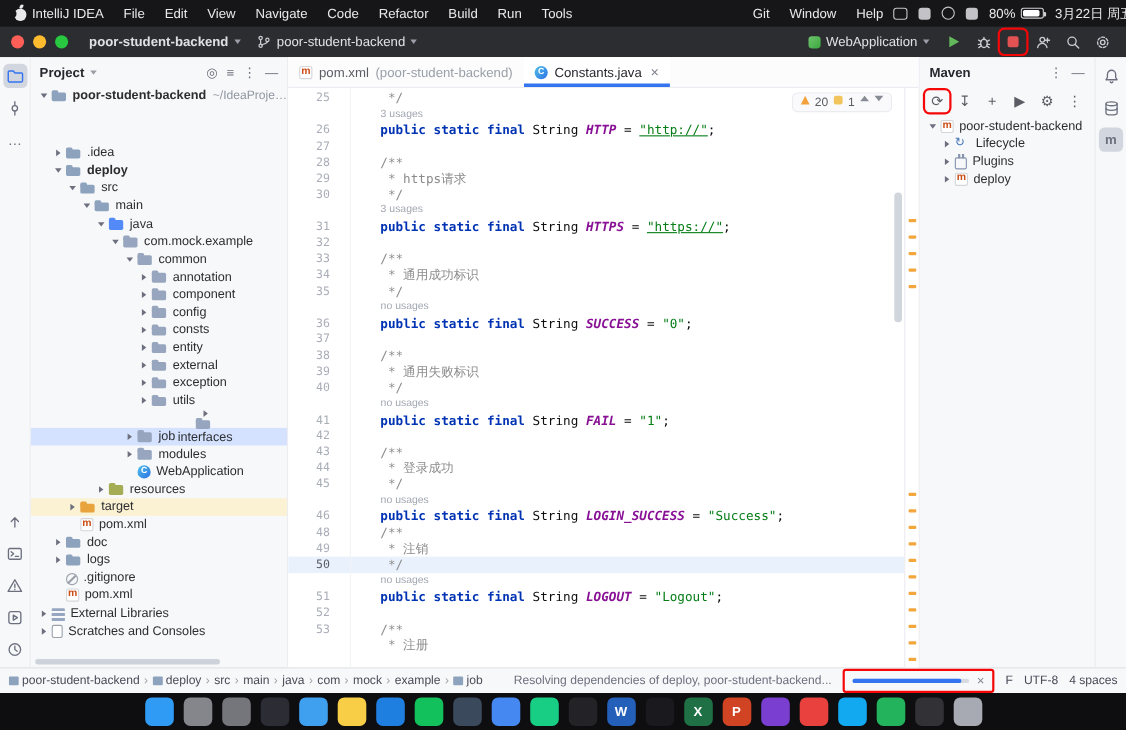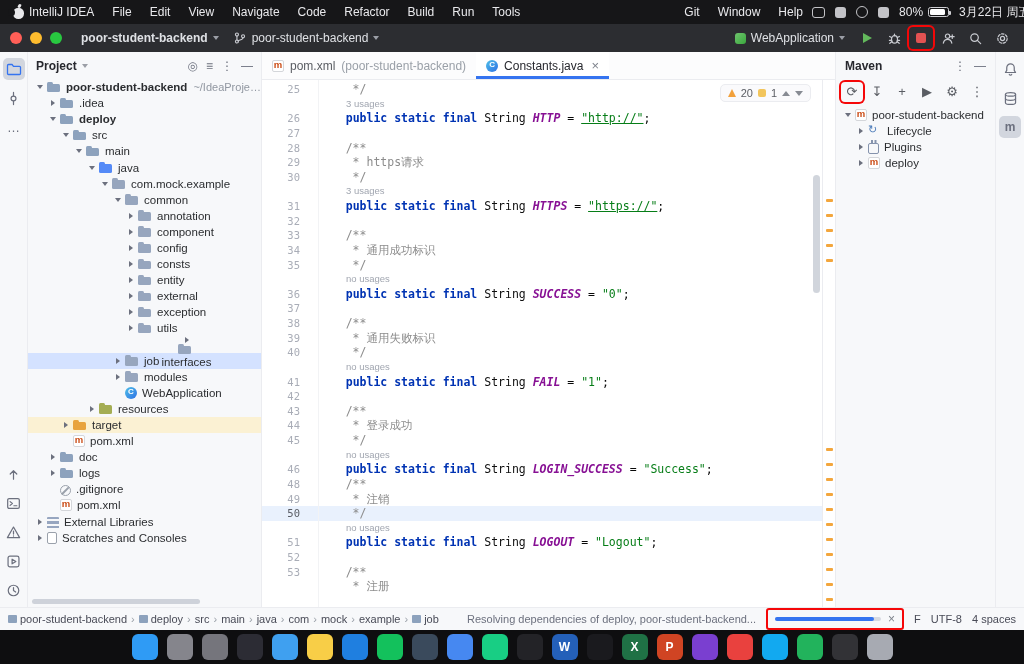--- a/index.html
+++ b/index.html
@@ -99,21 +99,21 @@
 .ty{color:#0f0f0f}
 .fld{color:#871094;font-style:italic;font-weight:600}
 .str{color:#067d17}
 .url{color:#067d17;text-decoration:underline}
 .cmt{color:#8c8c8c}
 .pln{color:#080808}
 .gutsep{position:absolute;left:56px;top:0;bottom:0;width:1px;background:#f2f3f5}
 .stripe{position:absolute;right:0;top:0;bottom:0;width:13px;background:#fff;border-left:1px solid #ebecf0}
 .smark{position:absolute;left:3px;width:7px;height:3px;border-radius:1px;background:#f3a63c}
 .vthumb{position:absolute;right:15px;top:95px;width:7px;height:118px;border-radius:4px;background:#c6cad3;opacity:.8}
-.inspect{position:absolute;top:4px;right:24px;display:flex;align-items:center;gap:5px;background:rgba(250,250,252,.95);border:1px solid #ebecf0;border-radius:5px;padding:2px 7px;font-size:11px;color:#5a5d63}
+.inspect{position:absolute;top:4px;right:24px;display:flex;align-items:flex-start;gap:5px;background:rgba(250,250,252,.95);border:1px solid #ebecf0;border-radius:5px;padding:2px 7px;font-size:11px;color:#5a5d63}
 .warn-tri{width:0;height:0;border-left:4.5px solid transparent;border-right:4.5px solid transparent;border-bottom:8px solid #f2a13c}
 .weak-dot{width:8px;height:8px;border-radius:2px;background:#f2c55c}
 .i-chev-up{width:0;height:0;border-left:4px solid transparent;border-right:4px solid transparent;border-bottom:5px solid #878b93}
 .i-chev-dn{width:0;height:0;border-left:4px solid transparent;border-right:4px solid transparent;border-top:5px solid #878b93}
 
 
 .mavenpanel{width:160px;background:#f7f8fa;border-left:1px solid #ebecf0;display:flex;flex-direction:column}
 .mv-head{height:27px;display:flex;align-items:center;padding:0 9px;flex:none}
 .mv-title{font-weight:700;font-size:12px}
 .mv-headtools{margin-left:auto;display:flex;gap:8px;color:#6c707e}
@@ -304,21 +304,21 @@
             <span>—</span>
           </span>
       </div>
       <div class="ptree">
           <div class="trow bold" style="padding-left: 6px;">
             <span class="arr down"></span>
             <span class="tic ic-folder fold"></span>
             <span class="tlbl">poor-student-backend</span>
             <span class="tdet">~/IdeaProjects/poor...</span>
           </div>
-          <div class="trow" style="padding-left: 19px;">
+          <div class="trow" style="padding-left: 19px; margin-top: 36px;">
             <span class="arr right"></span>
             <span class="tic ic-folder fold"></span>
             <span class="tlbl">.idea</span>
           </div>
           <div class="trow bold" style="padding-left: 19px;">
             <span class="arr down"></span>
             <span class="tic ic-folder fold"></span>
             <span class="tlbl">deploy</span>
           </div>
           <div class="trow" style="padding-left: 32px;">

